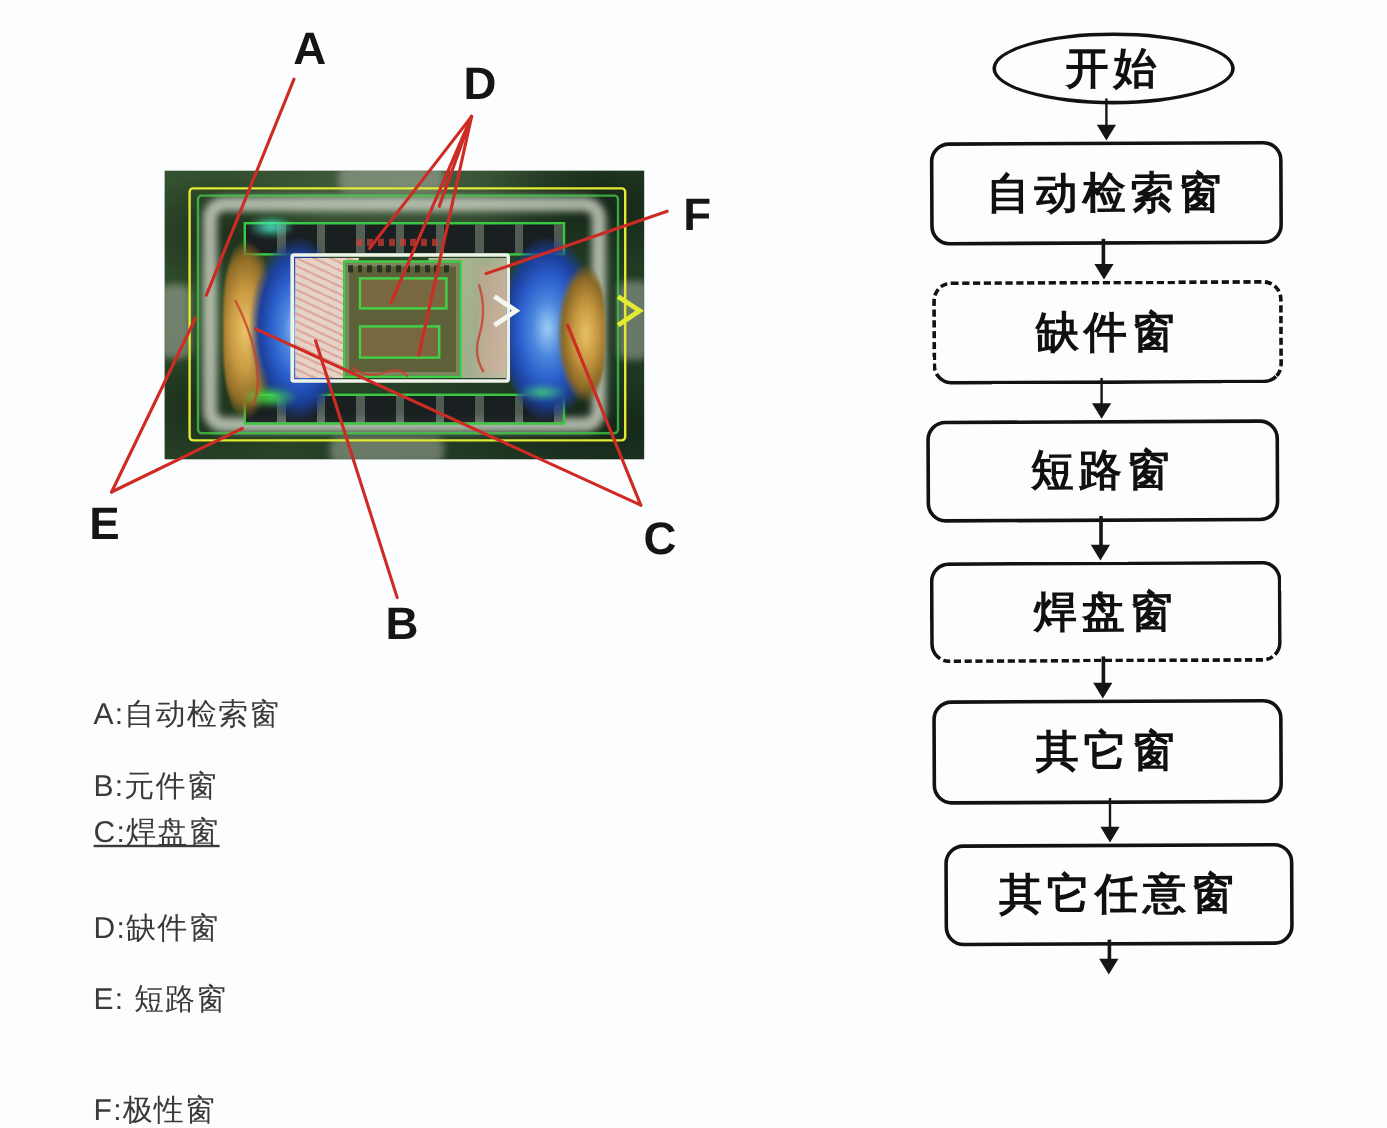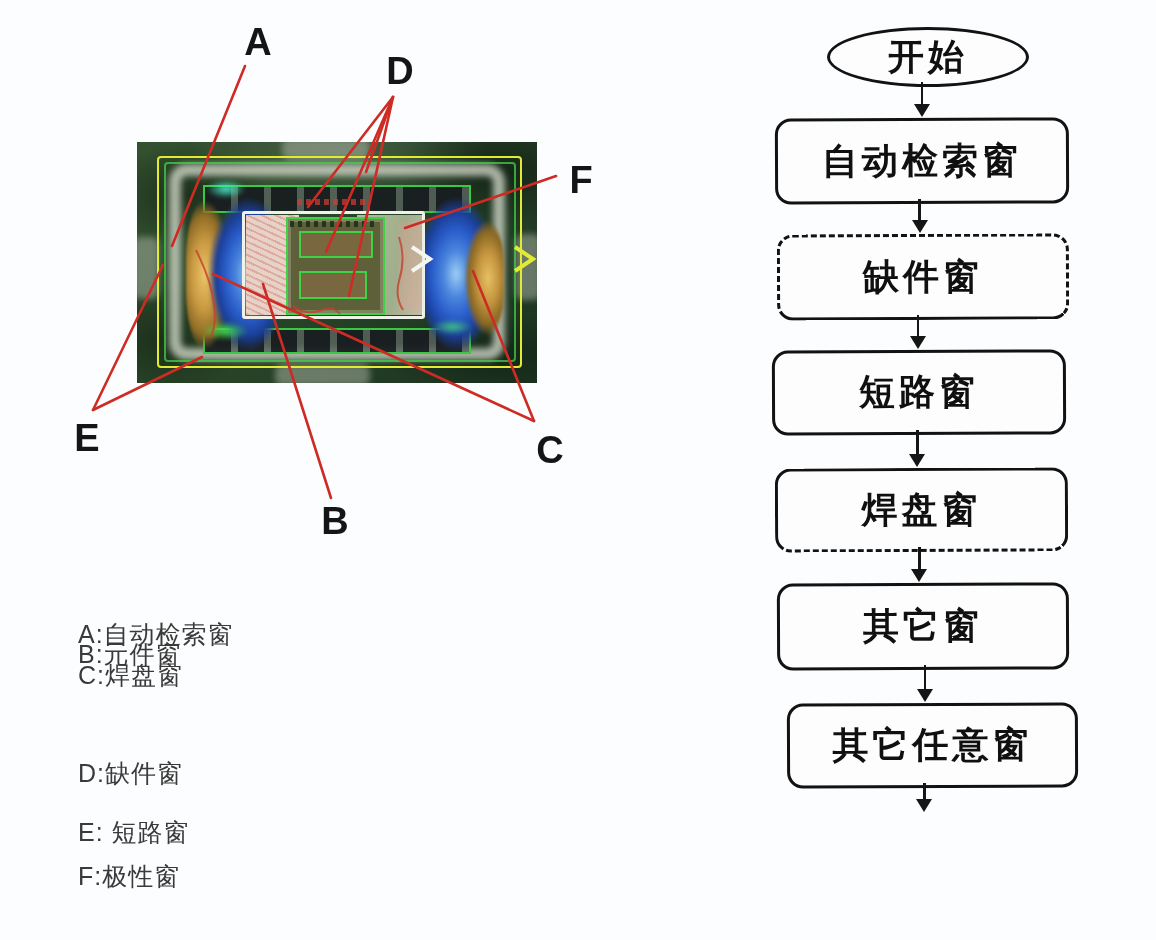--- a/index.html
+++ b/index.html
@@ -172,26 +172,26 @@
       </svg>
     <div id="letters">
         <div class="marker-letter" style="left: 258px; top: 42px;">A</div>
         <div class="marker-letter" style="left: 335px; top: 521px;">B</div>
         <div class="marker-letter" style="left: 550px; top: 450px;">C</div>
         <div class="marker-letter" style="left: 400px; top: 71px;">D</div>
         <div class="marker-letter" style="left: 87px; top: 438px;">E</div>
         <div class="marker-letter" style="left: 581px; top: 180px;">F</div>
       </div>
     <div id="legend" class="legend">
-        <div class="legend-item" style="top: 578px; margin-top: 40px;">A:自动检索窗</div>
+        <div class="legend-item" style="top: 578px;">A:自动检索窗</div>
         <div class="legend-item" style="top: 637.6px;">B:元件窗</div>
-        <div class="legend-item" style="top: 659px;">C:焊盘窗</div>
+        <div class="legend-item" style="top: 677px; text-decoration: underline;">C:焊盘窗</div>
         <div class="legend-item" style="top: 756.8px;">D:缺件窗</div>
         <div class="legend-item" style="top: 816.4px;">E: 短路窗</div>
-        <div class="legend-item" style="top: 860px;">F:极性窗</div>
+        <div class="legend-item" style="top: 908px;">F:极性窗</div>
       </div>
   </div>
 
   <div id="flowchart" class="flowchart">
       <div class="flow-node flow-ellipse" style="left: 827px; top: 11px; width: 196px; height: 54px;">开始</div>
       <div class="flow-arrow" style="left: 920.75px; top: 66px; height: 23px;">
         <div class="head"></div>
       </div>
       <div class="flow-node flow-box" style="left: 775px; top: 102px; width: 288px; height: 80px;">自动检索窗</div>
       <div class="flow-arrow" style="left: 918.25px; top: 183px; height: 22px;">

